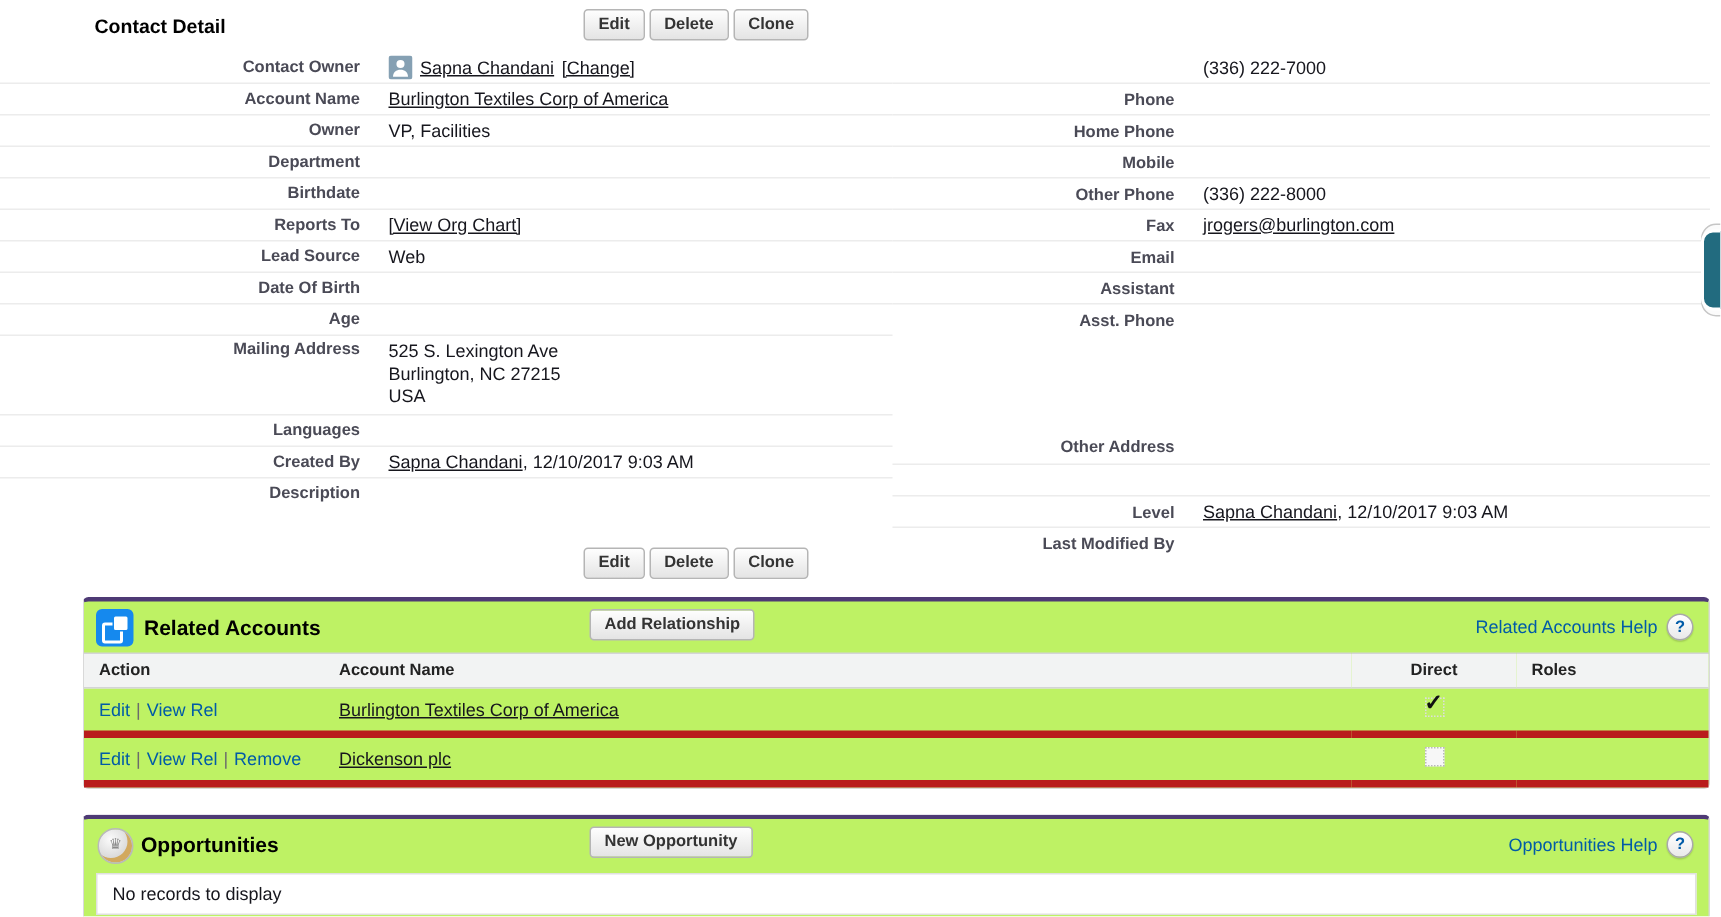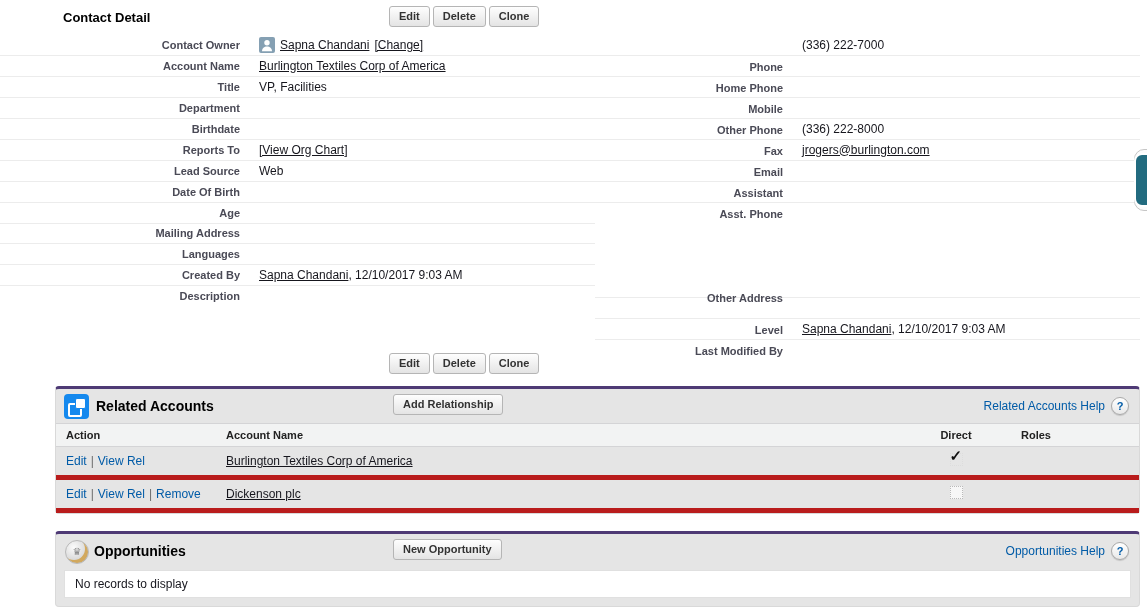--- a/index.html
+++ b/index.html
@@ -17,33 +17,33 @@
        margin-right:3px;cursor:pointer;}
 
   
   .detail-cols{display:flex;}
   .dcol-left{width:595px;}
   .dcol-right{flex:1;margin-right:7px;}
   .drow{display:flex;align-items:center;height:20px;border-bottom:1px solid #ececec;}
   .drow.multi{height:auto;align-items:flex-start;padding:3px 0 4px;}
   .drow.noline{border-bottom:none;}
   .drow.spacer{height:42px;border-bottom:none;}
-  .drow.tall{height:45px;align-items:flex-start;padding-top:3px;padding-bottom:4px;}
+  .drow.tall{height:45px;align-items:flex-start;padding-top:3px;padding-bottom:16px;}
   .lbl{font-size:11px;font-weight:bold;color:#4a4a56;text-align:right;flex-shrink:0;}
   .dcol-left .lbl{width:240px;}
   .dcol-right .lbl{width:188px;margin-top:44px;}
   .val{margin-left:19px;font-size:12px;color:#16161d;line-height:15px;white-space:nowrap;}
   .val a{color:#16161d;text-decoration:underline;cursor:pointer;}
   .owner-wrap{display:flex;align-items:center;gap:5px;}
   .avatar{width:16px;height:16px;flex-shrink:0;}
 
   .bottom-btns{margin:13px 0 0 389px;height:24px;}
 
   
-  .rl-box{margin:9px 7px 0 55px;border:1px solid #d9d9d9;border-top:3px solid #4e3a75;border-radius:4px;background:#e5e5e5;}
+  .rl-box{margin:9px 7px 0 55px;border:1px solid #d9d9d9;border-top:3px solid #4e3a75;border-radius:4px;background:#bef264;}
   .rl-head{position:relative;height:34px;}
   .rl-title{position:absolute;left:40px;top:9px;font-size:14px;font-weight:bold;color:#000;}
   .rl-btn{position:absolute;left:337px;top:5px;}
   .rl-help{position:absolute;right:10px;top:8px;display:flex;align-items:center;gap:6px;}
   .blue-link{color:#015ba7;font-size:12px;text-decoration:none;cursor:pointer;}
   .help-icon{display:inline-flex;align-items:center;justify-content:center;width:16px;height:16px;
              border-radius:50%;border:1px solid #a9a9a9;background:linear-gradient(#fff,#e9e9e9);
              color:#015ba7;font-size:11px;font-weight:bold;box-shadow:0 1px 1px rgba(0,0,0,.15);cursor:pointer;}
 
   
@@ -109,21 +109,21 @@
             </svg>
           <a>Sapna Chandani</a>
           <a>[Change]</a>
         </span>
       </div>
       <div class="drow">
         <span class="lbl">Account Name</span>
         <span class="val"><a>Burlington Textiles Corp of America</a></span>
       </div>
       <div class="drow">
-        <span class="lbl">Title</span>
+        <span class="lbl">Owner</span>
         <span class="val">VP, Facilities</span>
       </div>
       <div class="drow">
         <span class="lbl">Department</span>
         <span class="val"></span>
       </div>
       <div class="drow">
         <span class="lbl">Birthdate</span>
         <span class="val"></span>
       </div>
@@ -138,20 +138,25 @@
       <div class="drow">
         <span class="lbl">Date Of Birth</span>
         <span class="val"></span>
       </div>
       <div class="drow">
         <span class="lbl">Age</span>
         <span class="val"></span>
       </div>
       <div class="drow multi">
         <span class="lbl">Mailing Address</span>
+        <span class="val">
+          <span>525 S. Lexington Ave</span><br>
+          <span>Burlington, NC 27215</span><br>
+          <span>USA</span>
+        </span>
       </div>
       <div class="drow">
         <span class="lbl">Languages</span>
         <span class="val"></span>
       </div>
       <div class="drow">
         <span class="lbl">Created By</span>
         <span class="val"><a>Sapna Chandani</a><span>, 12/10/2017 9:03 AM</span></span>
       </div>
       <div class="drow noline">

